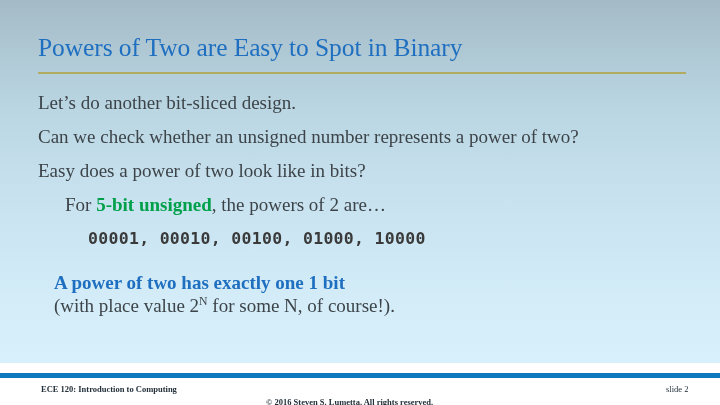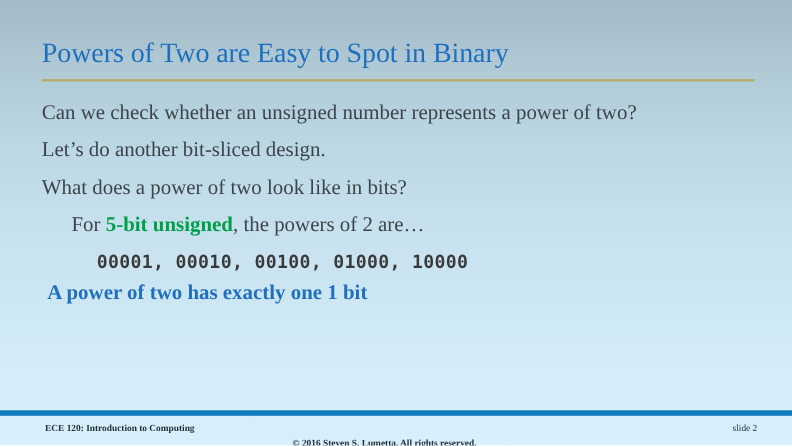--- a/index.html
+++ b/index.html
@@ -8,21 +8,21 @@
   }
   body {
     width: 720px;
     height: 405px;
     overflow: hidden;
     font-family: "Liberation Serif", "DejaVu Serif", serif;
   }
   #slide {
     position: relative;
     width: 720px;
-    height: 405px;
+    height: 363px;
     background: linear-gradient(to bottom,
         #a4bac7 0%,
         #adc6d2 12%,
         #bad6e3 30%,
         #c5dfec 48%,
         #cce6f3 66%,
         #d3ecf8 82%,
         #d8f0fc 100%);
     box-sizing: border-box;
   }
@@ -66,30 +66,30 @@
   .para.tight {
     margin-bottom: 12px;
     margin-left: 27px;
   }
   .bits-line {
     font-family: "DejaVu Sans Mono", "Liberation Mono", monospace;
     font-weight: bold;
     font-size: 16.5px;
     line-height: 22px;
     color: #3a3a3a;
-    margin: 0 0 6px 0;
+    margin: 0 0 22px 0;
     padding-left: 50px;
     letter-spacing: 0.3px;
   }
   .hl-green {
     color: #00a04a;
     font-weight: bold;
   }
   .final-block {
-    margin: 5px;
+    margin: 16px;
   }
   .final-block .line1 {
     font-size: 19px;
     line-height: 22px;
     color: #1f6fc0;
     font-weight: bold;
   }
   .final-block .line2 {
     font-size: 19px;
     line-height: 23px;
@@ -145,32 +145,33 @@
 <body>
 
 <div id="slide">
 
   <div id="title">Powers of Two are Easy to Spot in Binary</div>
 
   <div id="title-rule"></div>
 
   <div id="body">
 
+    <p class="para">Let’s do another bit-sliced design.</p>
+
     <p class="para">Can we check whether an unsigned number represents a power of two?</p>
 
-    <p class="para">Let’s do another bit-sliced design.</p>
-
-    <p class="para">What does a power of two look like in bits?</p>
+    <p class="para">Easy does a power of two look like in bits?</p>
 
     <p class="para tight"><span>For </span><span class="hl-green">5-bit unsigned</span><span>, the powers of 2 are…</span></p>
 
     <p class="bits-line">00001, 00010, 00100, 01000, 10000</p>
 
     <div class="final-block">
       <div class="line1">A power of two has exactly one 1 bit</div>
+      <div class="line2"><span>(with place value 2</span><sup>N</sup><span> for some N, of course!).</span></div>
     </div>
 
   </div>
 
   <div id="footer-bar"></div>
 
   <div id="footer">
     <span class="f-left">ECE 120: Introduction to Computing</span>
     <span class="f-center">© 2016 Steven S. Lumetta.  All rights reserved.</span>
     <span class="f-right">slide 2</span>

